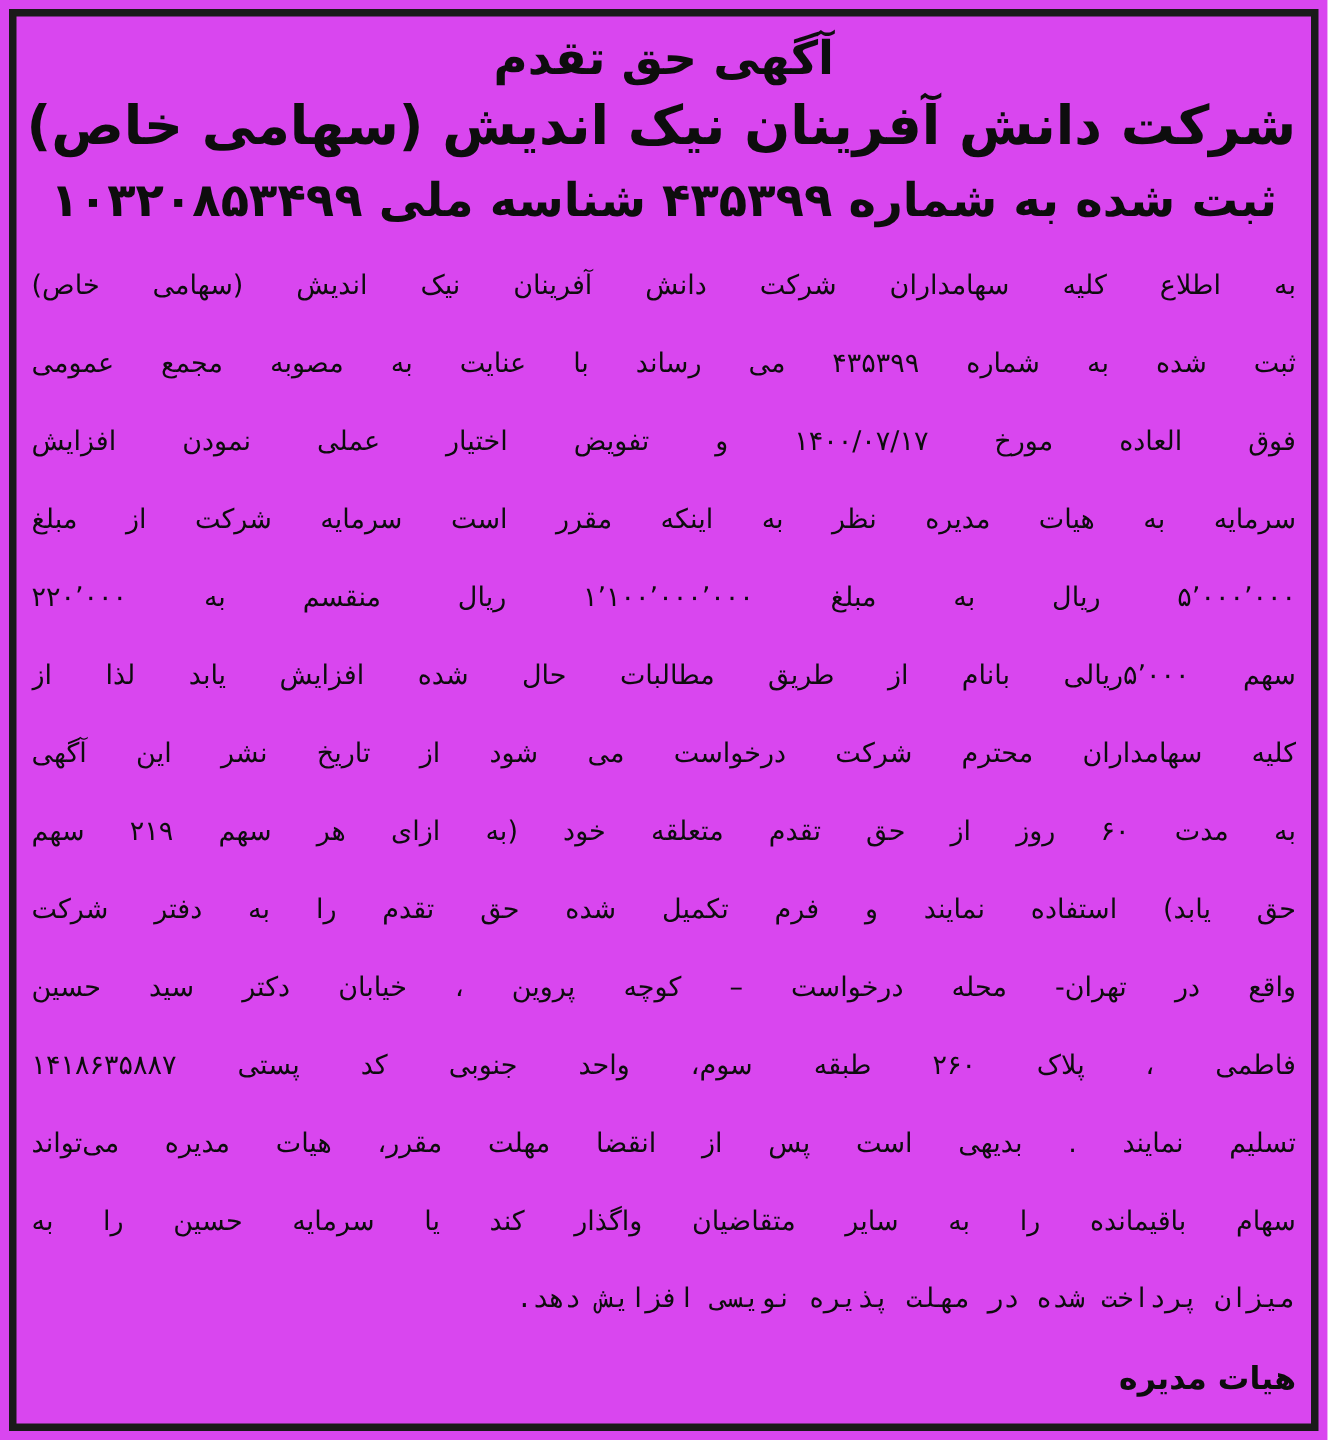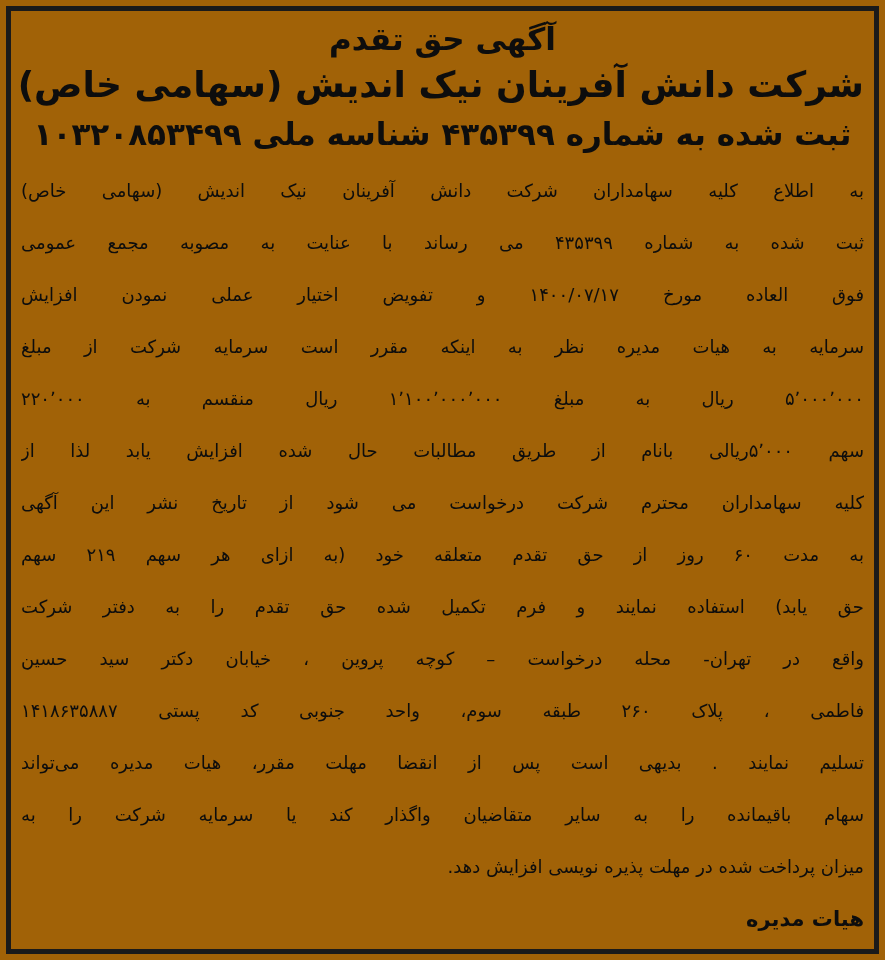--- a/index.html
+++ b/index.html
@@ -9,21 +9,21 @@
     background: #ffffff;
   }
   body {
     font-family: "DejaVu Sans", "Liberation Sans", sans-serif;
   }
   .page {
     position: relative;
     width: 885px;
     height: 960px;
     box-sizing: border-box;
-    background: #a16207;
+    background: #d946ef;
     overflow: hidden;
   }
   
   .frame {
     position: absolute;
     left: 6px;
     top: 6px;
     right: 6px;
     bottom: 6px;
     box-sizing: border-box;
@@ -84,20 +84,21 @@
     text-align-last: justify;
     white-space: nowrap;
     direction: rtl;
     unicode-bidi: isolate;
     overflow: hidden;
   }
   
   .body-line.flush {
     text-align: right;
     text-align-last: right;
+    font-family: Liberation Mono, monospace;
   }
 
   
   .signature {
     margin-top: 4px;
     direction: rtl;
     unicode-bidi: isolate;
     text-align: right;
     font-size: 21px;
     font-weight: bold;
@@ -126,20 +127,20 @@
       <div class="body-line">فوق العاده مورخ ۱۴۰۰/۰۷/۱۷ و تفویض اختیار عملی نمودن افزایش</div>
       <div class="body-line">سرمایه به هیات مدیره نظر به اینکه مقرر است سرمایه شرکت  از مبلغ</div>
       <div class="body-line">۵٬۰۰۰٬۰۰۰ ریال به مبلغ ۱٬۱۰۰٬۰۰۰٬۰۰۰ ریال منقسم به ۲۲۰٬۰۰۰</div>
       <div class="body-line">سهم ۵٬۰۰۰ریالی بانام از طریق مطالبات حال شده  افزایش یابد لذا از</div>
       <div class="body-line">کلیه سهامداران محترم شرکت درخواست می شود از تاریخ نشر این آگهی</div>
       <div class="body-line">به مدت ۶۰ روز از حق تقدم متعلقه خود (به ازای هر سهم ۲۱۹ سهم</div>
       <div class="body-line">حق یابد) استفاده نمایند و فرم تکمیل شده حق تقدم را به دفتر شرکت</div>
       <div class="body-line">واقع در تهران- محله درخواست – کوچه پروین ، خیابان دکتر سید حسین</div>
       <div class="body-line">فاطمی ، پلاک ۲۶۰ طبقه سوم، واحد جنوبی کد پستی ۱۴۱۸۶۳۵۸۸۷</div>
       <div class="body-line">تسلیم نمایند . بدیهی است پس از انقضا مهلت مقرر، هیات مدیره می‌تواند</div>
-      <div class="body-line">سهام باقیمانده را به سایر متقاضیان واگذار کند یا سرمایه شرکت را به</div>
+      <div class="body-line">سهام باقیمانده را به سایر متقاضیان واگذار کند یا سرمایه حسین را به</div>
       <div class="body-line flush">میزان پرداخت شده در مهلت پذیره نویسی افزایش دهد.</div>
     </div>
 
     <div class="signature">هیات مدیره</div>
 
   </div>
 </div>
 
 </body></html>

